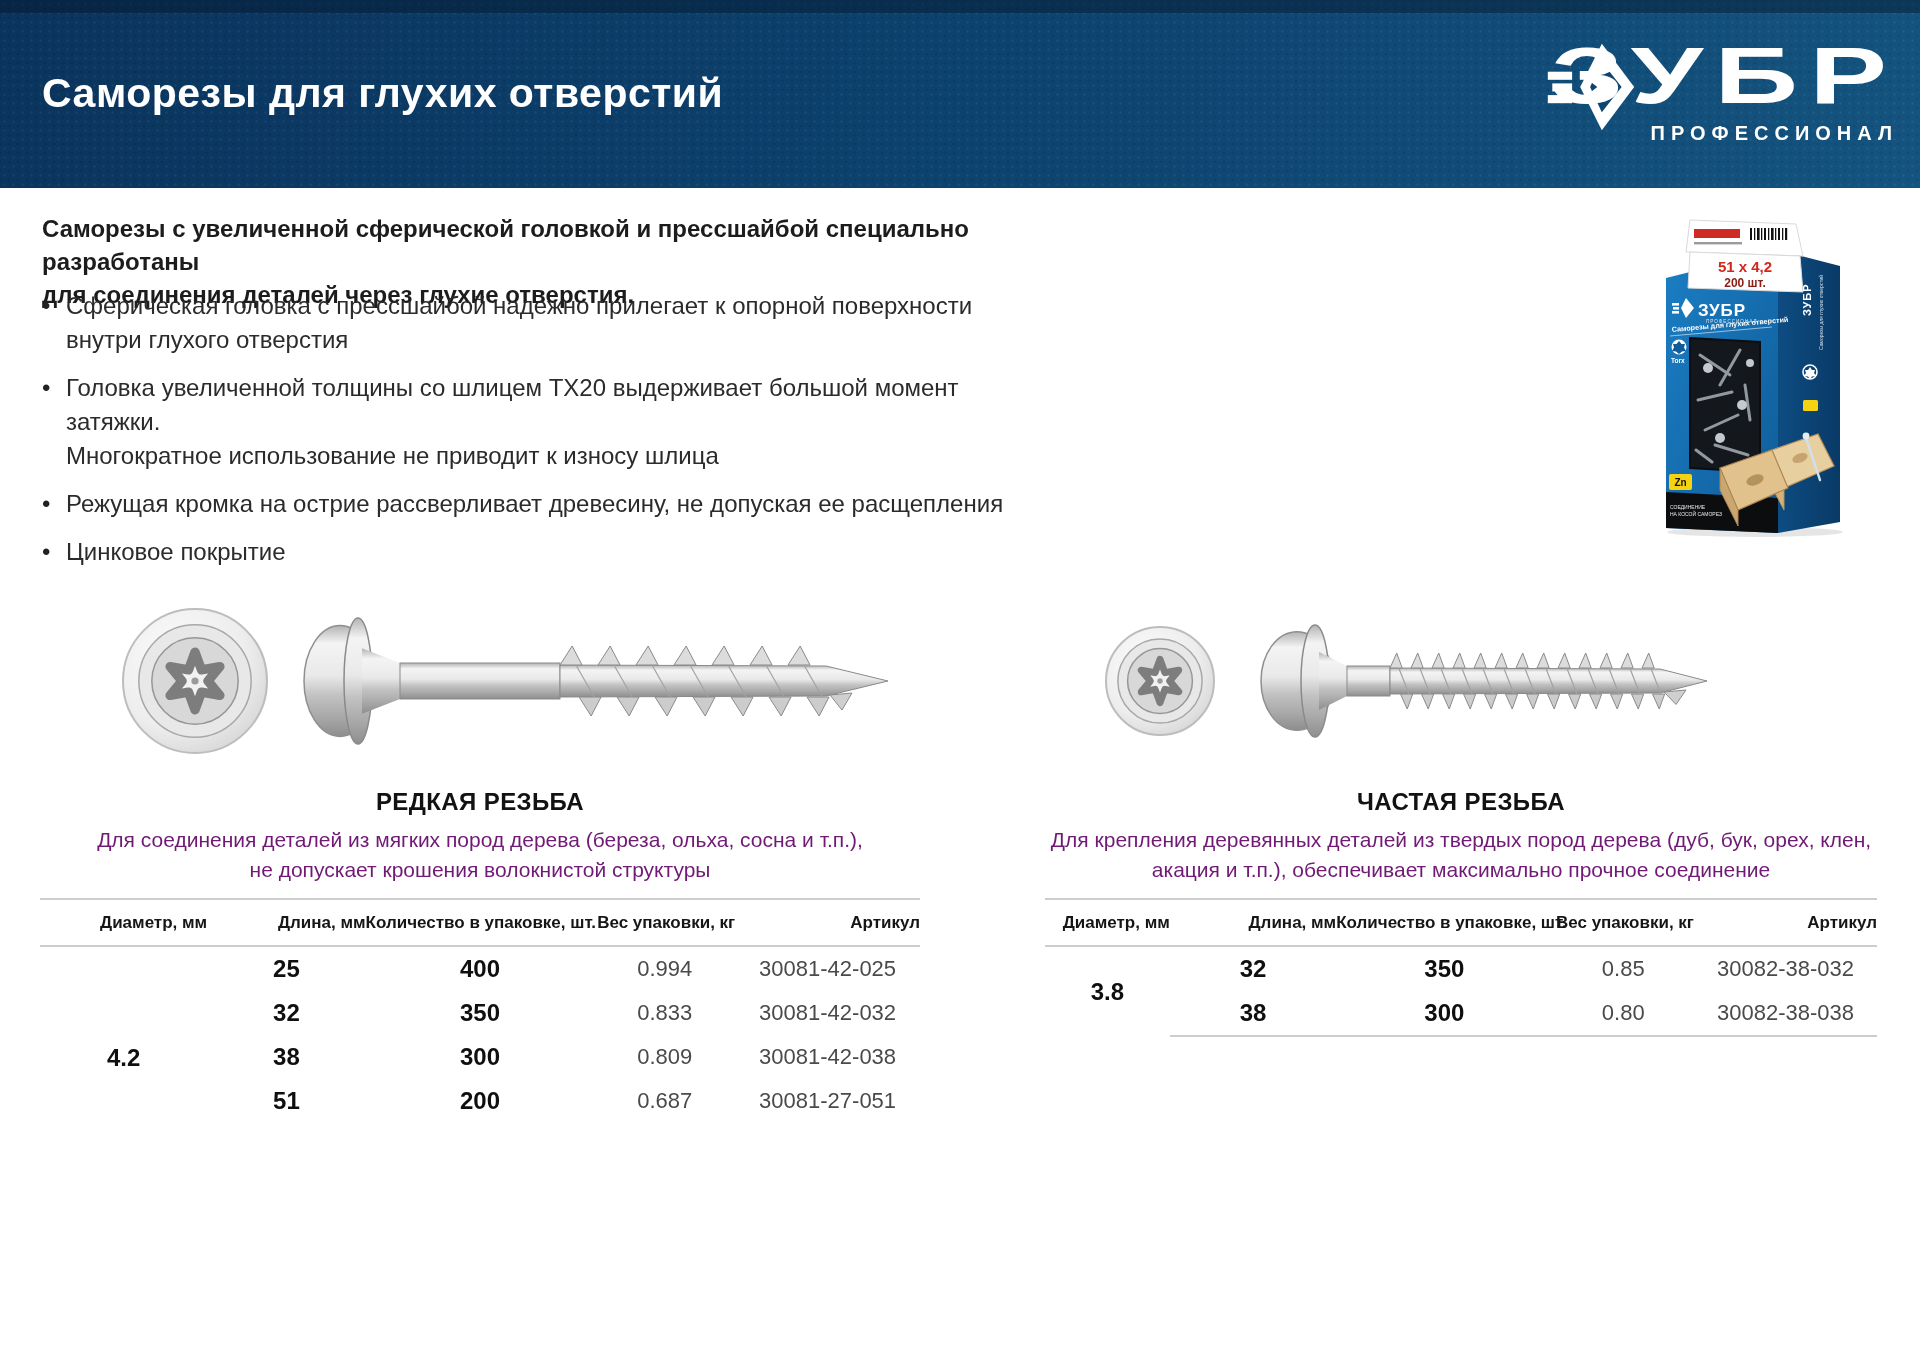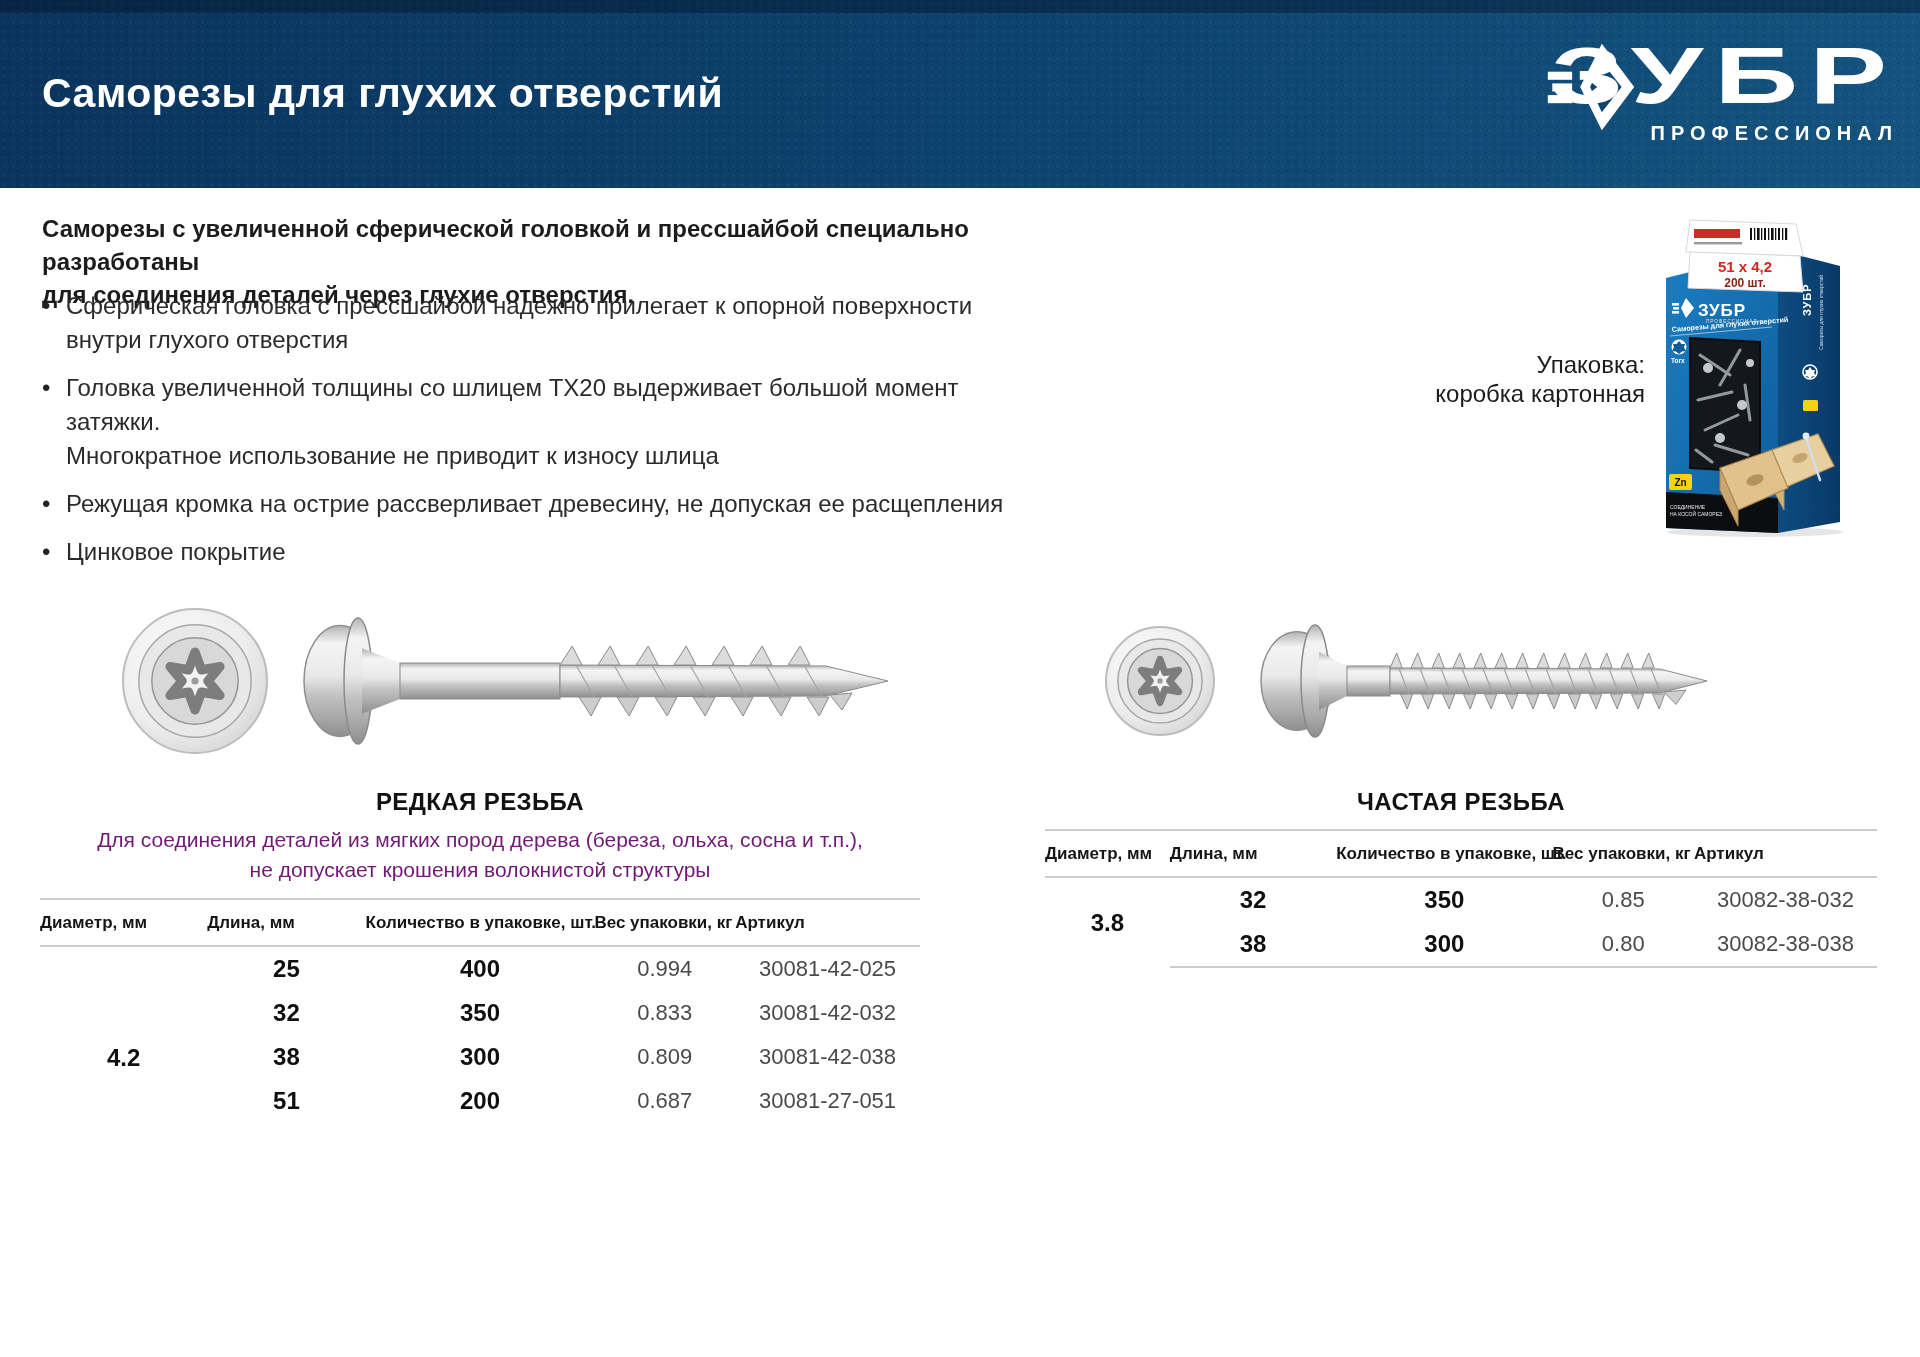--- a/index.html
+++ b/index.html
@@ -41,21 +41,21 @@
   #screw-right{left:1095px;top:596px;width:625px;height:170px;}
 
   
   .spec{position:absolute;top:788px;}
   .spec.left{left:40px;width:880px;}
   .spec.right{left:1045px;width:832px;}
   .spec h2{margin:0;text-align:center;font-size:24px;font-weight:700;color:#121212;letter-spacing:.4px;}
   .spec .sub{margin:9px 0 0;text-align:center;font-size:21px;line-height:30px;color:#701a75;white-space:pre-line;}
   .spec table{width:100%;border-collapse:collapse;table-layout:fixed;margin-top:13px;}
   .spec thead th{font-size:17px;font-weight:700;color:#161616;white-space:nowrap;
-                 border-top:2px solid #cdcdcd;border-bottom:2px solid #cdcdcd;height:45px;padding:0;text-align:left;}
+                 border-top:2px solid #cdcdcd;border-bottom:2px solid #cdcdcd;height:45px;padding:0;text-align:right;}
   .spec tbody td{text-align:center;vertical-align:middle;font-size:22px;color:#4a4a4a;height:44px;padding:0;}
   .spec tbody td.b,.spec tbody td.diam{font-weight:700;color:#0f0f0f;font-size:24px;}
   .spec tbody tr:last-child td{border-bottom:2px solid #cdcdcd;}
   .spec.left  th:nth-child(1){width:19%}.spec.left  th:nth-child(2){width:18%}
   .spec.left  th:nth-child(3){width:26%}.spec.left  th:nth-child(4){width:16%}
   .spec.left  th:nth-child(5){width:21%}
   .spec.right th:nth-child(1){width:15%}.spec.right th:nth-child(2){width:20%}
   .spec.right th:nth-child(3){width:26%}.spec.right th:nth-child(4){width:17%}
   .spec.right th:nth-child(5){width:22%}
 
@@ -138,24 +138,20 @@
       <li>
         <span class="dot">•</span>
         <span class="txt">Режущая кромка на острие рассверливает древесину, не допуская ее расщепления</span>
       </li>
       <li>
         <span class="dot">•</span>
         <span class="txt">Цинковое покрытие</span>
       </li>
     </ul>
 
-  <div class="pack-caption">
-    <div>Упаковка:</div>
-    <div>коробка картонная</div>
-  </div>
 
   <svg class="box-svg" viewBox="0 0 188 338">
     <ellipse cx="95" cy="332" rx="88" ry="5" fill="rgba(0,0,0,.10)"></ellipse>
 
     <polygon points="118,50 180,66 180,322 118,333" fill="url(#gSide)"></polygon>
 
     <polygon points="6,78 118,50 118,333 6,328" fill="url(#gFace)"></polygon>
 
     <polygon points="30,20 136,24 143,56 26,52" fill="#ffffff" stroke="#d9d9d9" stroke-width="1"></polygon>
     <g>
@@ -371,20 +367,22 @@
             <td class="b">125</td>
             <td>0.530</td>
             <td>30081-42-048</td>
           </tr>
         </tbody>
     </table>
   </section>
 
   <section class="spec right">
     <h2>ЧАСТАЯ РЕЗЬБА</h2>
+    <p class="sub">Для крепления деревянных деталей из твердых пород дерева (дуб, бук, орех, клен,
+акация и т.п.), обеспечивает максимально прочное соединение</p>
     <table>
       <thead>
           <tr>
             <th>Диаметр, мм</th>
             <th>Длина, мм</th>
             <th>Количество в упаковке, шт.</th>
             <th>Вес упаковки, кг</th>
             <th>Артикул</th>
           </tr>
         </thead>

